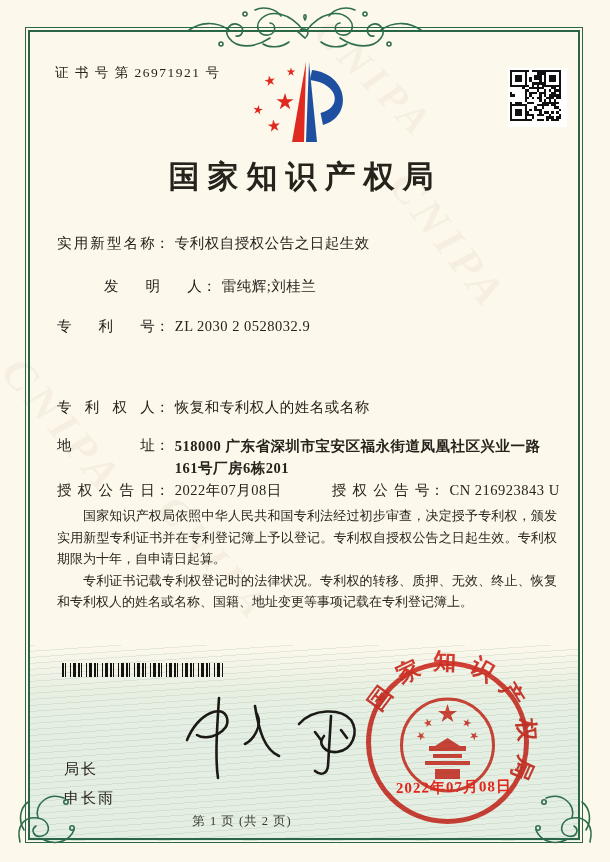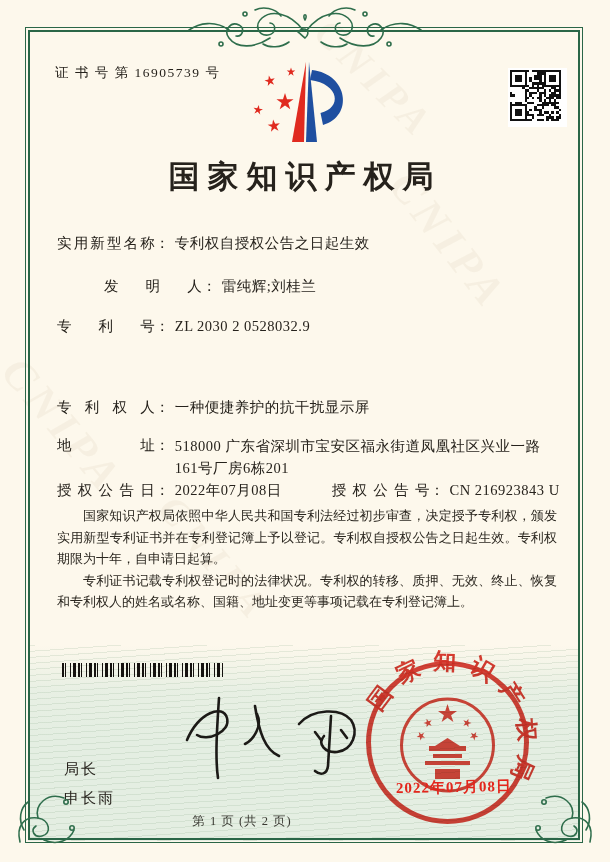--- a/index.html
+++ b/index.html
@@ -19,21 +19,21 @@
   .cert-no{position:absolute;left:55px;top:64px;font-size:13.5px;letter-spacing:1.5px;z-index:2;}
   .logo{position:absolute;left:245px;top:58px;z-index:2;}
   .qr{position:absolute;left:508px;top:68px;width:55px;height:55px;z-index:2;background:#fff;padding:2px;}
   .title{position:absolute;left:0;top:156px;width:610px;text-align:center;font-size:31px;
          font-weight:bold;letter-spacing:8px;z-index:2;}
   .row{position:absolute;left:57px;font-size:14.5px;z-index:2;letter-spacing:.3px;}
   .lbl{display:inline-block;width:98px;text-align:justify;text-align-last:justify;
        vertical-align:top;font-weight:500;}
   .val{margin-left:5px;letter-spacing:.5px;}
   .val-block{display:inline-block;width:372px;vertical-align:top;word-break:break-all;
-             line-height:21.5px;letter-spacing:.5px;margin-left:5px;}
+             line-height:21.5px;letter-spacing:.5px;margin-left:5px;font-weight:bold;}
   .grant2{margin-left:46px;}
   .paras{position:absolute;left:57px;top:505px;width:500px;z-index:2;font-size:13px;
          line-height:21.6px;text-align:justify;color:#2a261f;}
   .paras p{margin:0;text-indent:2em;}
   .barcode{position:absolute;left:62px;top:663px;width:161px;height:14px;z-index:2;
     background:repeating-linear-gradient(90deg,#15120f 0 2px,transparent 2px 3px,
       #15120f 3px 4px,transparent 4px 8px,#15120f 8px 9px,transparent 9px 11px,
       #15120f 11px 14px,transparent 14px 16px);}
   .signer{position:absolute;left:64px;z-index:2;font-size:15px;letter-spacing:2px;margin-top:41px;}
   .signature{position:absolute;left:165px;top:688px;z-index:2;}
@@ -91,21 +91,21 @@
     <g stroke="#2f6e4c" stroke-width="1.6" fill="none" stroke-linecap="round">
       <path d="M6,52 C2,36 10,26 24,28 C36,30 38,44 28,46 C20,48 16,40 22,36"></path>
       <path d="M24,28 C20,14 34,2 50,8"></path>
       <path d="M30,50 C44,56 56,50 60,40"></path>
       <path d="M10,40 C4,30 6,18 14,12"></path>
       <circle cx="52" cy="12" r="2.2"></circle>
       <circle cx="58" cy="38" r="2.2"></circle>
     </g>
   </svg>
 
-  <div class="cert-no">证 书 号 第 16905739 号</div>
+  <div class="cert-no">证 书 号 第 26971921 号</div>
 
   <svg class="logo" width="110" height="88" viewBox="0 0 110 88">
     <defs>
       <polygon id="star" points="0,-1 0.225,-0.31 0.95,-0.31 0.36,0.12 0.588,0.81 0,0.38 -0.588,0.81 -0.36,0.12 -0.95,-0.31 -0.225,-0.31"></polygon>
     </defs>
     <g fill="#e02a1f">
       <use href="#star" transform="translate(40,44) scale(9)"></use>
       <use href="#star" transform="translate(25,23) scale(5.5) rotate(-12)"></use>
       <use href="#star" transform="translate(13,52) scale(5) rotate(10)"></use>
       <use href="#star" transform="translate(29,68) scale(6.5) rotate(-8)"></use>
@@ -280,21 +280,21 @@
   <div class="row" style="top:234px;">
     <span class="lbl">实用新型名称</span><span>：</span><span class="val">专利权自授权公告之日起生效</span>
   </div>
   <div class="row" style="top:277px;margin-left:47px;">
     <span class="lbl">发明人</span><span>：</span><span class="val">雷纯辉;刘桂兰</span>
   </div>
   <div class="row" style="top:317px;">
     <span class="lbl">专利号</span><span>：</span><span class="val">ZL 2030 2 0528032.9</span>
   </div>
   <div class="row" style="top:398px;">
-    <span class="lbl">专利权人</span><span>：</span><span class="val">一种便捷养护的抗干扰显示屏</span>
+    <span class="lbl">专利权人</span><span>：</span><span class="val">恢复和专利权人的姓名或名称</span>
   </div>
   <div class="row" style="top:436px;">
     <span class="lbl">地址</span><span>：</span><span class="val-block">518000 广东省深圳市宝安区福永街道凤凰社区兴业一路161号厂房6栋201</span>
   </div>
   <div class="row" style="top:481px;">
     <span class="lbl">授权公告日</span><span>：</span><span class="val">2022年07月08日</span>
     <span class="lbl grant2">授权公告号</span><span>：</span><span class="val">CN 216923843 U</span>
   </div>
 
   <div class="paras">

